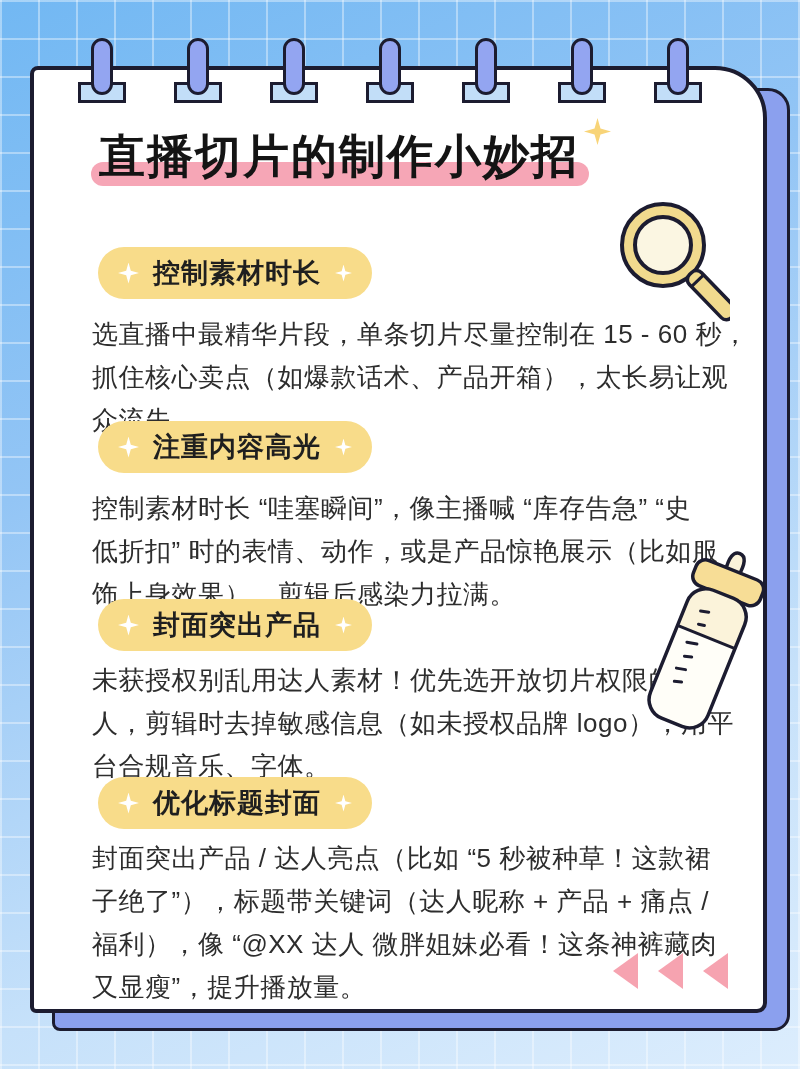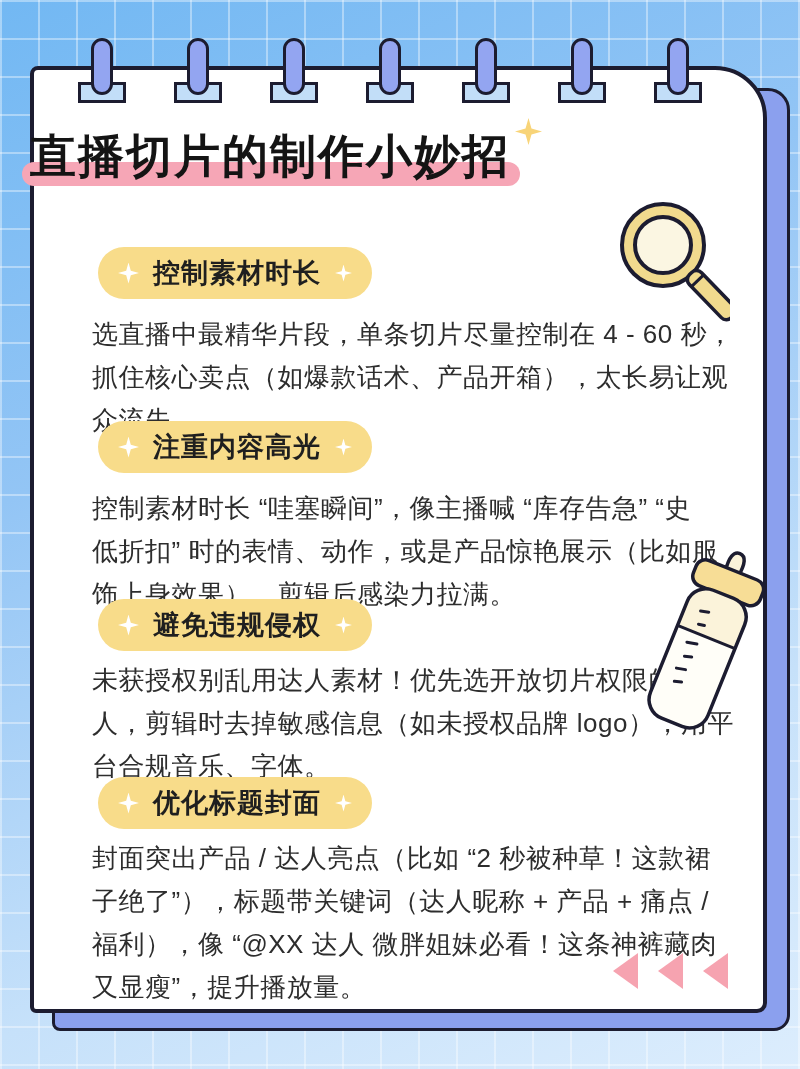--- a/index.html
+++ b/index.html
@@ -30,21 +30,21 @@
   .ring .slot {
     position: absolute; top: 82px; width: 48px; height: 21px;
     background: #c2def8; border: 3px solid #1c1c30;
   }
   .ring .pin {
     position: absolute; top: 38px; width: 22px; height: 57px;
     background: #93a5f1; border: 3px solid #1c1c30; border-radius: 11px;
   }
 
   
-  .title-row { position: absolute; left: 30px; top: 130px; width: 618px; }
+  .title-row { position: absolute; left: 30px; top: 130px; width: 618px; text-align: center; }
   .title-wrap { position: relative; display: inline-block; }
   .title-text {
     position: relative; z-index: 2; font-size: 46px; font-weight: 900;
     letter-spacing: 2px; color: #141414; line-height: 1.15;
   }
   .title-bar {
     position: absolute; z-index: 1; left: -8px; right: -10px; bottom: -3px;
     height: 24px; background: #f6a6b6; border-radius: 12px;
   }
   .star4 {
@@ -136,48 +136,48 @@
       <rect x="-8.5" y="-2" width="17" height="60" rx="7" fill="#f1da8e" stroke="#1c1c30" stroke-width="3.5"></rect>
       <line x1="-8.5" y1="8" x2="8.5" y2="8" stroke="#1c1c30" stroke-width="3"></line>
     </g>
   </svg>
 
   <div class="badge badge-1">
     <span class="star4 spark-l"></span>
     <span class="label">控制素材时长</span>
     <span class="star4 spark-r"></span>
   </div>
-  <div class="para para-1">选直播中最精华片段，单条切片尽量控制在 4 - 60 秒，
+  <div class="para para-1">选直播中最精华片段，单条切片尽量控制在 15 - 60 秒，
 抓住核心卖点（如爆款话术、产品开箱），太长易让观
 众流失。</div>
 
   <div class="badge badge-2">
     <span class="star4 spark-l"></span>
     <span class="label">注重内容高光</span>
     <span class="star4 spark-r"></span>
   </div>
   <div class="para para-2">控制素材时长 “哇塞瞬间”，像主播喊 “库存告急” “史
 低折扣” 时的表情、动作，或是产品惊艳展示（比如服
 饰上身效果），剪辑后感染力拉满。</div>
 
   <div class="badge badge-3">
     <span class="star4 spark-l"></span>
-    <span class="label">避免违规侵权</span>
+    <span class="label">封面突出产品</span>
     <span class="star4 spark-r"></span>
   </div>
   <div class="para para-3">未获授权别乱用达人素材！优先选开放切片权限的达
 人，剪辑时去掉敏感信息（如未授权品牌 logo），用平
 台合规音乐、字体。</div>
 
   <div class="badge badge-4">
     <span class="star4 spark-l"></span>
     <span class="label">优化标题封面</span>
     <span class="star4 spark-r"></span>
   </div>
-  <div class="para para-4">封面突出产品 / 达人亮点（比如 “2 秒被种草！这款裙
+  <div class="para para-4">封面突出产品 / 达人亮点（比如 “5 秒被种草！这款裙
 子绝了”），标题带关键词（达人昵称 + 产品 + 痛点 /
 福利），像 “@XX 达人 微胖姐妹必看！这条神裤藏肉
 又显瘦”，提升播放量。</div>
 
   <svg class="bottle" width="150" height="215" viewBox="0 0 150 215">
     <defs>
       <clipPath id="bodyclip">
           <rect x="-31" y="-60" width="62" height="138" rx="20"></rect>
         </clipPath>
     </defs>

